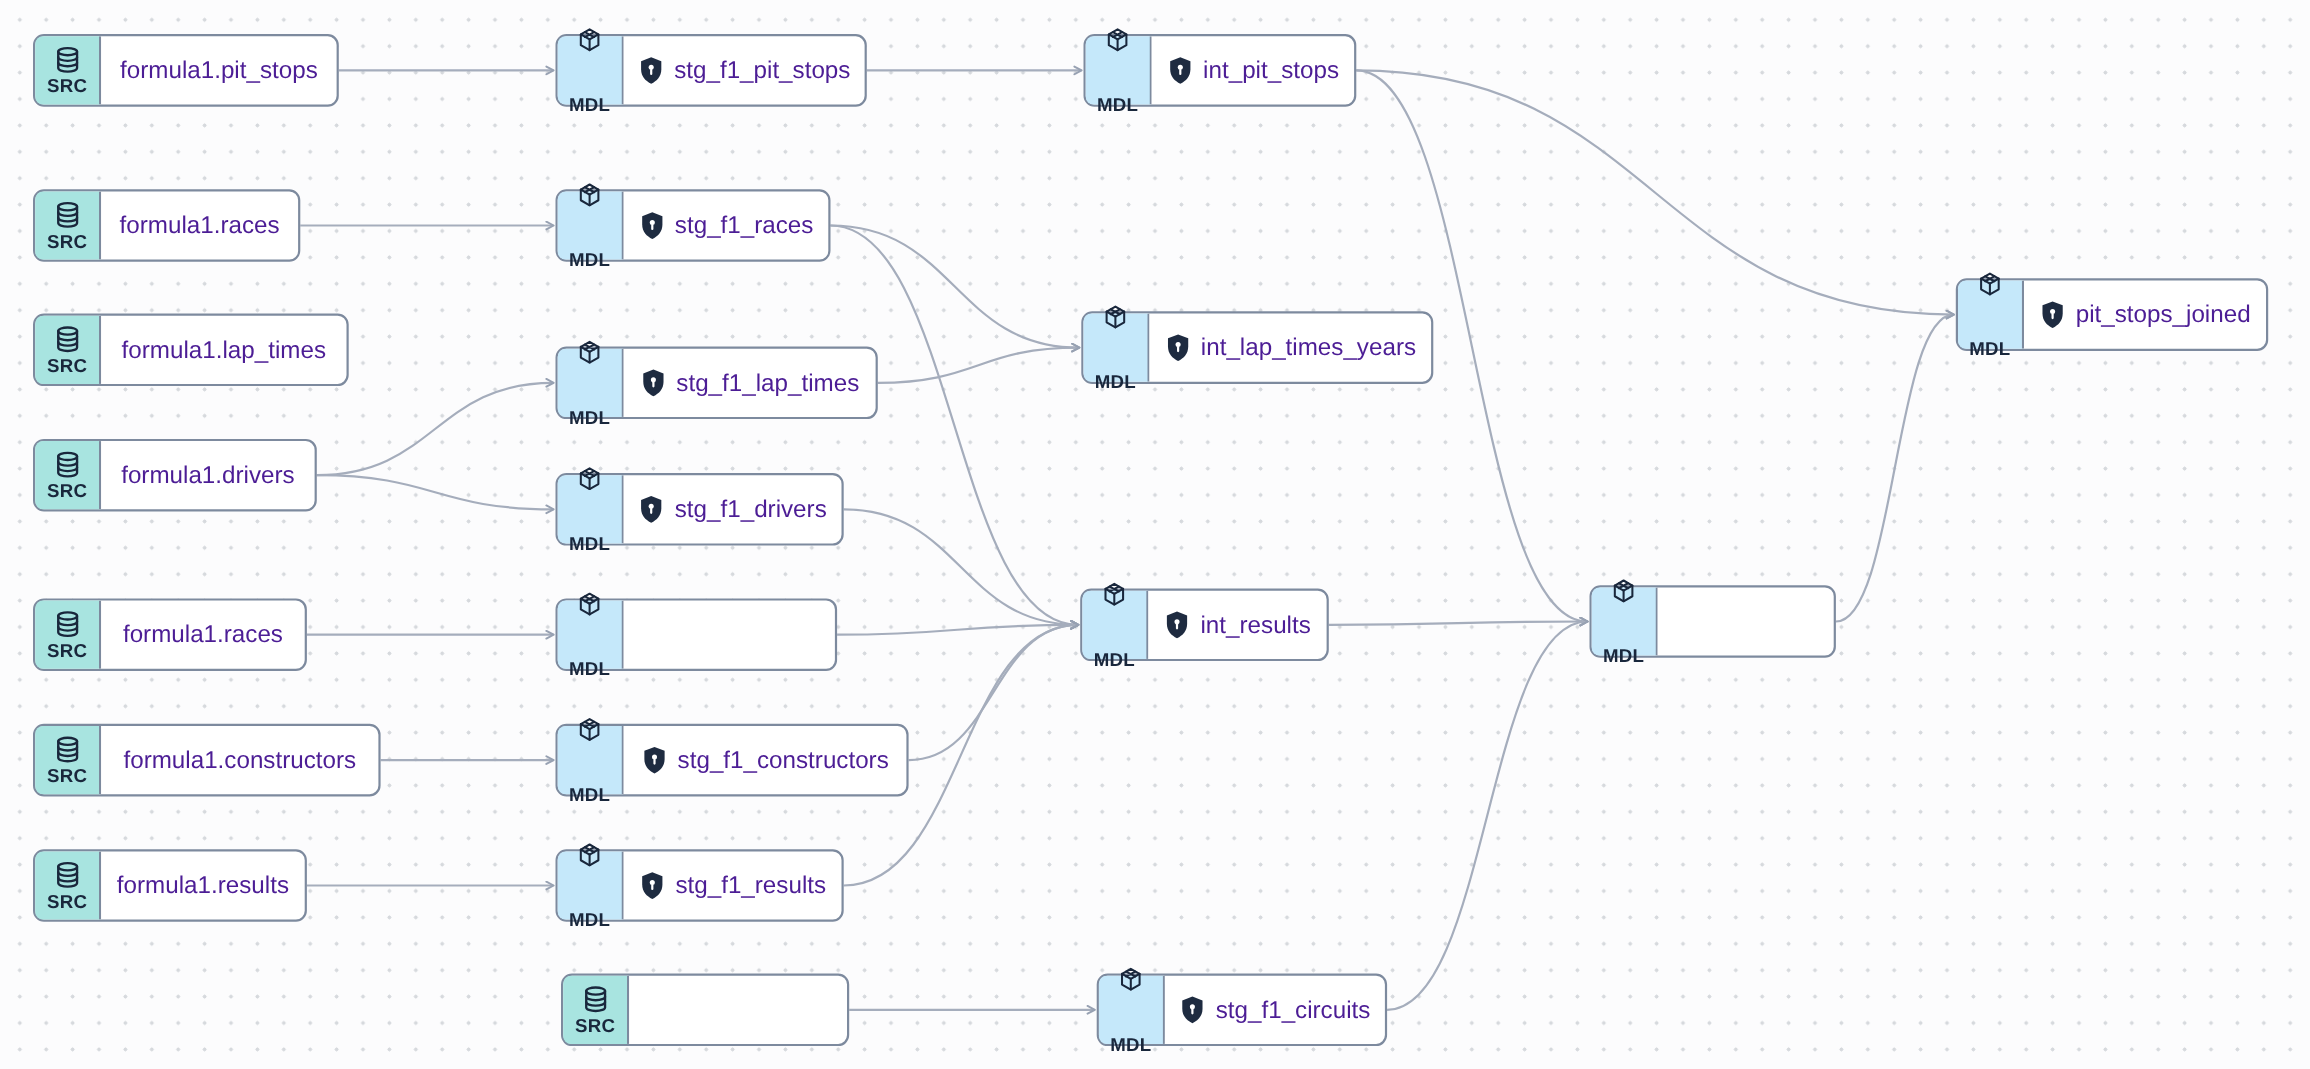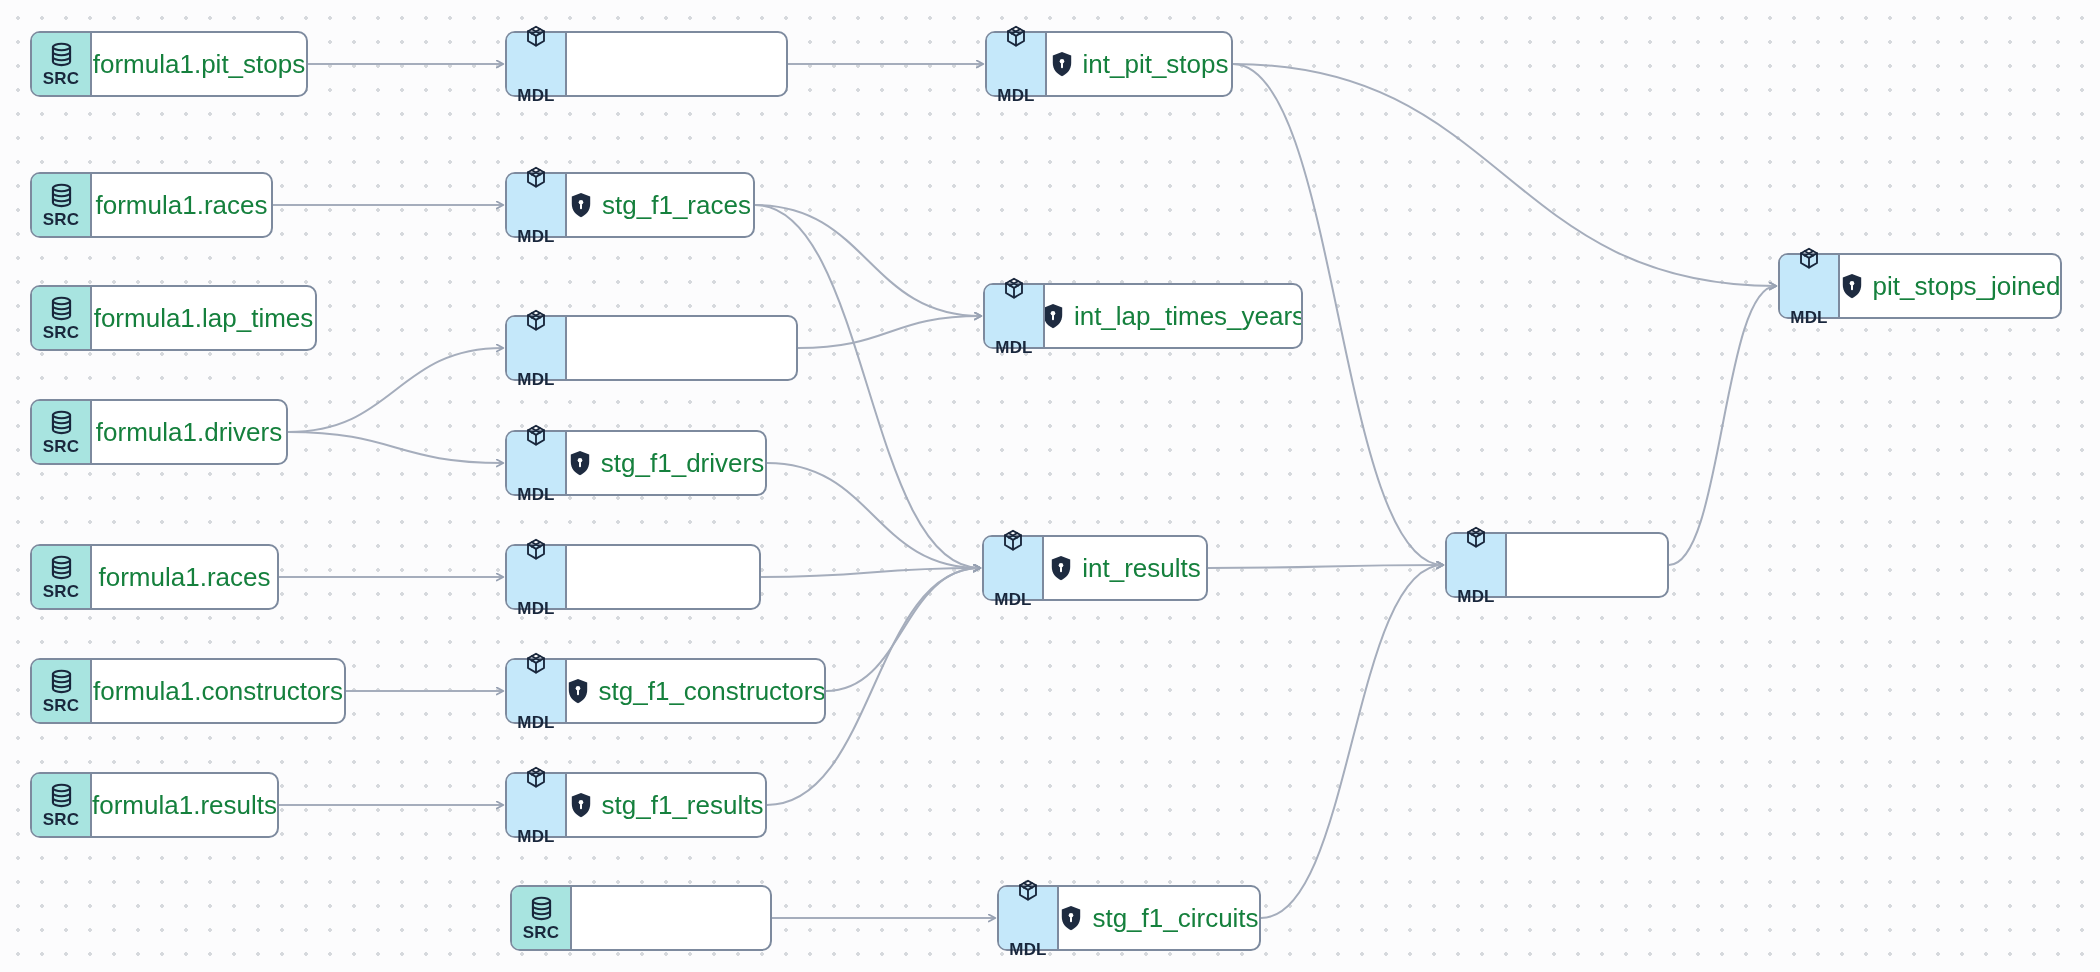--- a/index.html
+++ b/index.html
@@ -64,23 +64,23 @@
     flex: 1 1 auto;
     display: flex;
     align-items: center;
     justify-content: center;
     gap: 9px;
     padding: 0 12px;
     overflow: hidden;
   }
   .shield-icon { display: block; height: 26px; flex: 0 0 auto; }
   .node-label {
-    font-size: 26px;
+    font-size: 22px;
     font-weight: 500;
-    color: #15803d;
+    color: #4c1d95;
     white-space: nowrap;
   }
 </style>
 </head>
 <body>
 
 <div id="canvas">
   <svg id="edges-layer" width="2100" height="972" viewBox="0 0 2100 972" xmlns="http://www.w3.org/2000/svg">
     <defs>
       <marker id="arrow" markerWidth="10" markerHeight="10" refX="7.5" refY="4.5" orient="auto" markerUnits="userSpaceOnUse">
@@ -133,20 +133,28 @@
           <span class="type-icon">
             <svg width="28" height="28" viewBox="0 0 27 27" fill="none" stroke="#19273c" stroke-width="1.8" stroke-linecap="round" stroke-linejoin="round">
               <path d="M13.5 3.6 L21.2 8 L13.5 12.4 L5.8 8 Z"></path>
               <path d="M5.8 8 V17.4 L13.5 21.8 L21.2 17.4 V8"></path>
               <path d="M13.5 12.4 V21.8"></path>
               <path d="M9.4 6 L17.4 10.3 M17.4 6 L9.4 10.3"></path>
             </svg>
           </span>
           <span class="badge-label">MDL</span>
         </div>
+        <div class="label-area">
+          <span class="shield-icon"><svg width="24" height="26" viewBox="0 0 24 26" fill="none">
+              <path d="M12 1 L21.2 4.6 V12 c0 6.6 -4.1 10.7 -9.2 13.2 C6.9 22.7 2.8 18.6 2.8 12 V4.6 Z" fill="#1e2b40"></path>
+              <circle cx="12" cy="10.2" r="2.3" fill="#ffffff"></circle>
+              <rect x="11" y="11.6" width="2" height="5.6" rx="1" fill="#ffffff"></rect>
+            </svg></span>
+          <span class="node-label">stg_f1_pit_stops</span>
+        </div>
       </div>
       <div class="node model" style="left: 985px; top: 31px; width: 248px;">
         <div class="badge">
           <span class="type-icon">
             <svg width="28" height="28" viewBox="0 0 27 27" fill="none" stroke="#19273c" stroke-width="1.8" stroke-linecap="round" stroke-linejoin="round">
               <path d="M13.5 3.6 L21.2 8 L13.5 12.4 L5.8 8 Z"></path>
               <path d="M5.8 8 V17.4 L13.5 21.8 L21.2 17.4 V8"></path>
               <path d="M13.5 12.4 V21.8"></path>
               <path d="M9.4 6 L17.4 10.3 M17.4 6 L9.4 10.3"></path>
             </svg>
@@ -240,20 +248,28 @@
         <div class="badge">
           <span class="type-icon">
             <svg width="28" height="28" viewBox="0 0 27 27" fill="none" stroke="#19273c" stroke-width="1.8" stroke-linecap="round" stroke-linejoin="round">
               <path d="M13.5 3.6 L21.2 8 L13.5 12.4 L5.8 8 Z"></path>
               <path d="M5.8 8 V17.4 L13.5 21.8 L21.2 17.4 V8"></path>
               <path d="M13.5 12.4 V21.8"></path>
               <path d="M9.4 6 L17.4 10.3 M17.4 6 L9.4 10.3"></path>
             </svg>
           </span>
           <span class="badge-label">MDL</span>
+        </div>
+        <div class="label-area">
+          <span class="shield-icon"><svg width="24" height="26" viewBox="0 0 24 26" fill="none">
+              <path d="M12 1 L21.2 4.6 V12 c0 6.6 -4.1 10.7 -9.2 13.2 C6.9 22.7 2.8 18.6 2.8 12 V4.6 Z" fill="#1e2b40"></path>
+              <circle cx="12" cy="10.2" r="2.3" fill="#ffffff"></circle>
+              <rect x="11" y="11.6" width="2" height="5.6" rx="1" fill="#ffffff"></rect>
+            </svg></span>
+          <span class="node-label">stg_f1_lap_times</span>
         </div>
       </div>
       <div class="node source" style="left: 30px; top: 399px; width: 258px;">
         <div class="badge">
           <span class="type-icon">
             <svg width="27" height="27" viewBox="0 0 24 24" fill="none" stroke="#19273c" stroke-width="1.9" stroke-linecap="round" stroke-linejoin="round">
               <ellipse cx="12" cy="5.3" rx="7.6" ry="2.9"></ellipse>
               <path d="M4.4 5.3 v13.2 c0 1.6 3.4 2.9 7.6 2.9 s7.6 -1.3 7.6 -2.9 v-13.2"></path>
               <path d="M4.4 9.8 c0 1.6 3.4 2.9 7.6 2.9 s7.6 -1.3 7.6 -2.9"></path>
               <path d="M4.4 14.2 c0 1.6 3.4 2.9 7.6 2.9 s7.6 -1.3 7.6 -2.9"></path>

